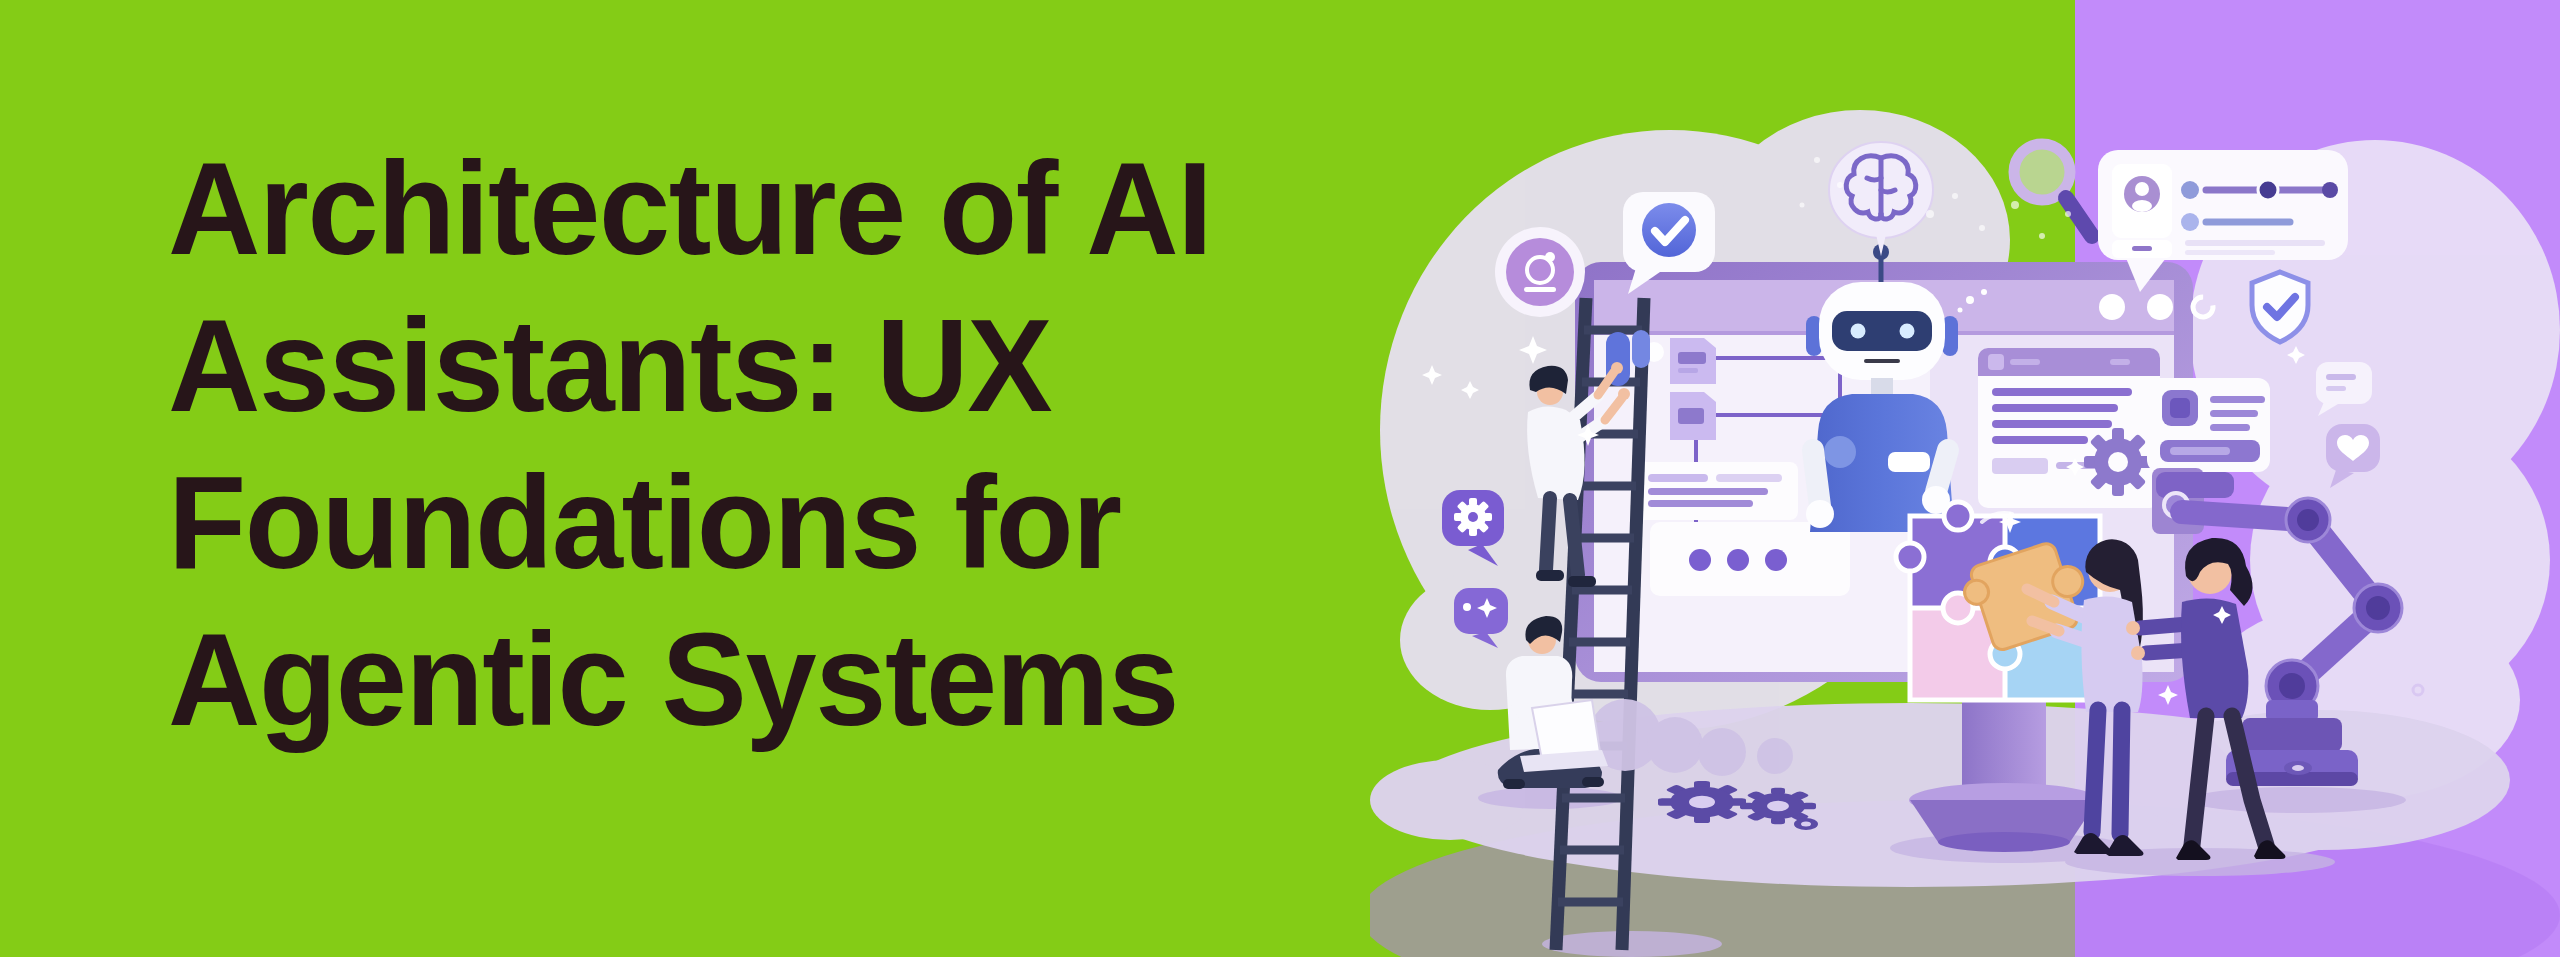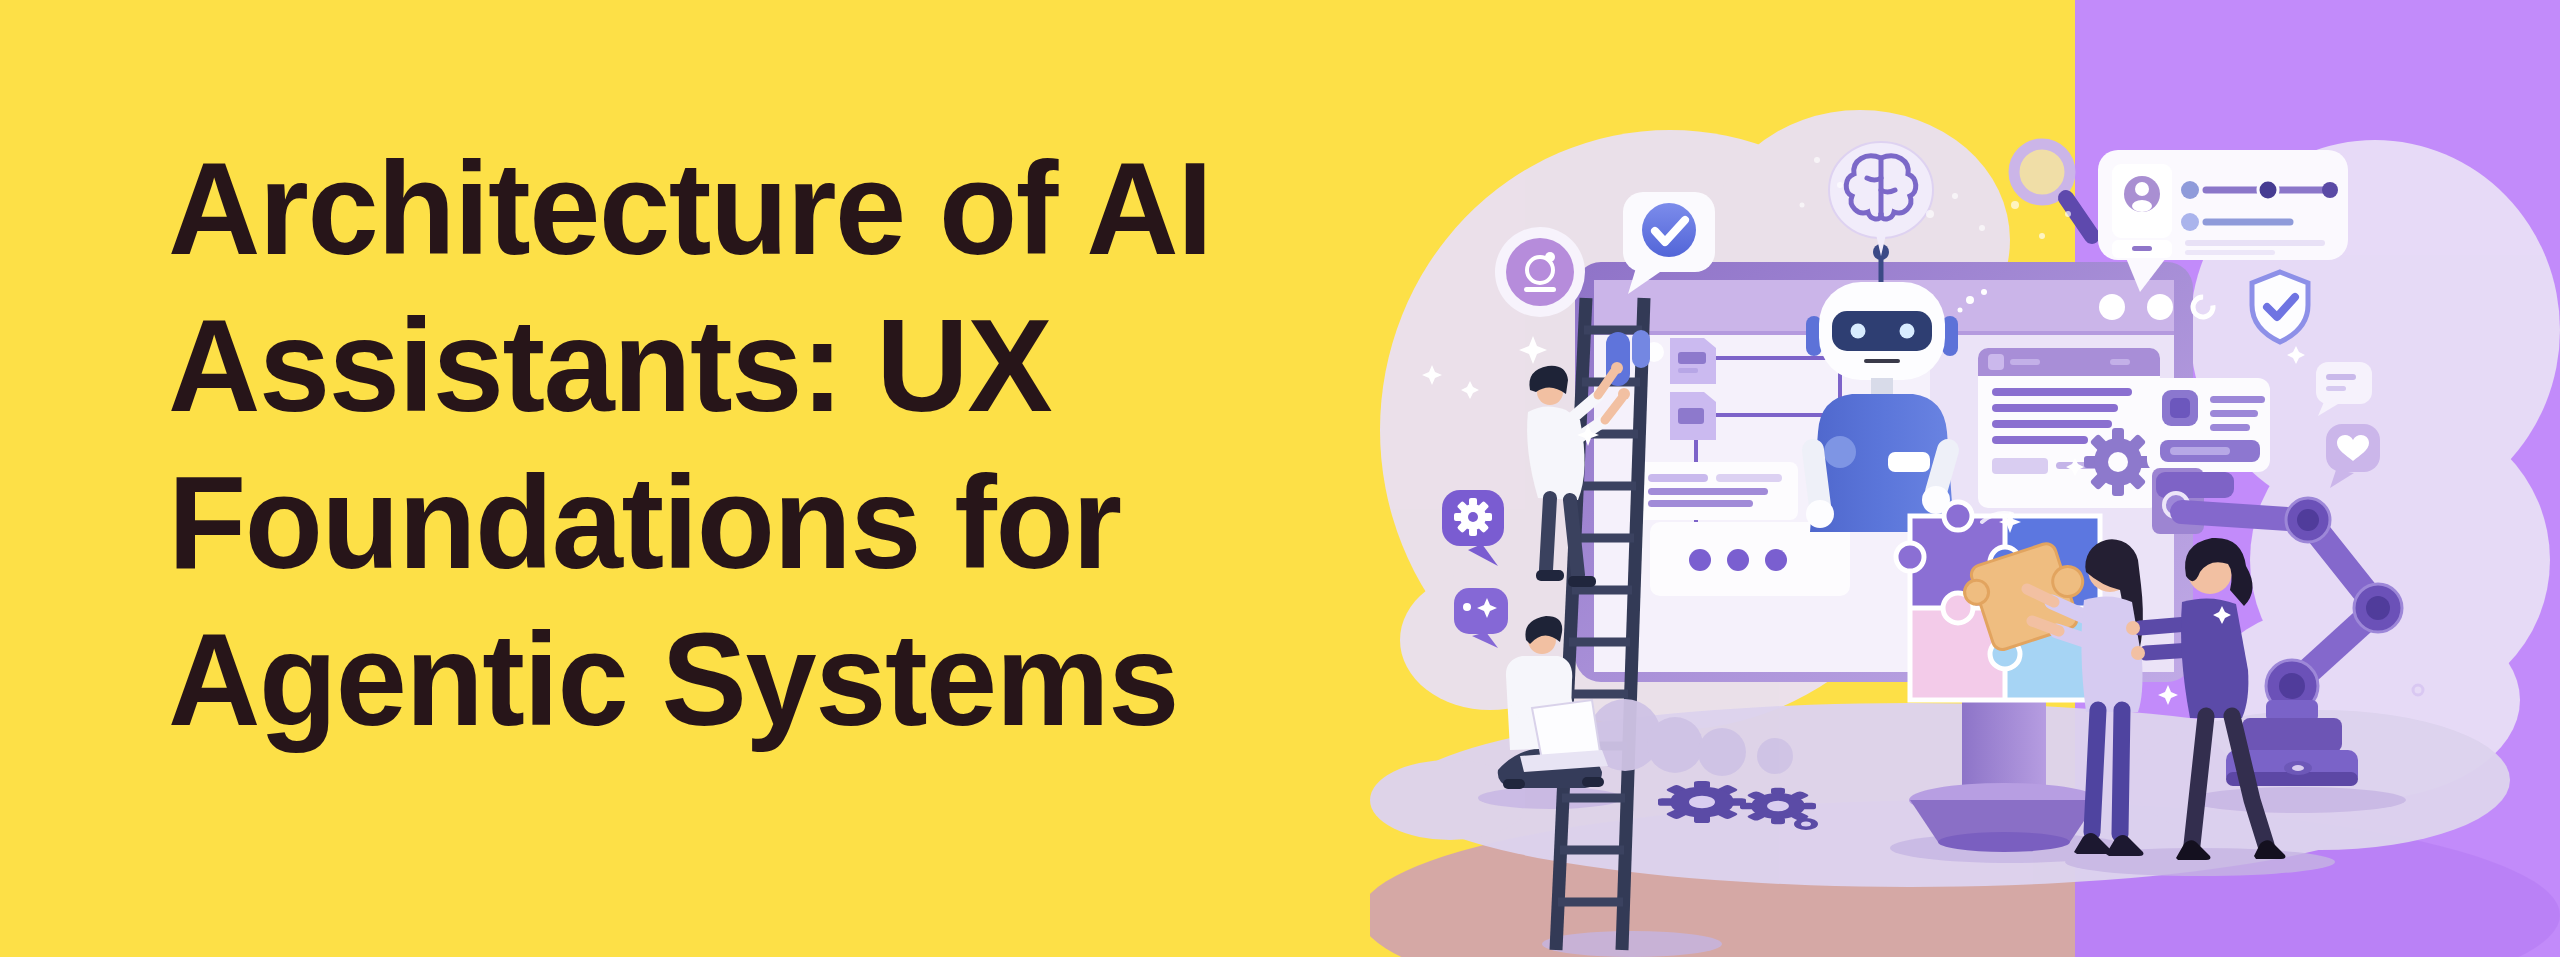--- a/index.html
+++ b/index.html
@@ -1,21 +1,21 @@
 <!DOCTYPE html>
 <html><head>
 <meta charset="utf-8">
 <style>
   html,body{margin:0;padding:0;}
   body{
     width:2560px;height:957px;overflow:hidden;
     background:#c28bfa;
     font-family:"Liberation Sans", sans-serif;
   }
-  .banner{position:relative;width:2075px;height:957px;background:#fde047;}
+  .banner{position:relative;width:2075px;height:957px;background:#84cc16;}
   .title-block{
     position:absolute;left:168px;top:130px;
     transform:scaleX(.97);transform-origin:left top;
     color:#271519;font-weight:bold;font-size:132px;line-height:157px;
     letter-spacing:-1.5px;white-space:nowrap;
   }
   .illustration-wrap{position:absolute;left:1370px;top:0;width:1190px;height:957px;}
   svg{display:block;}
 </style>
 </head>

